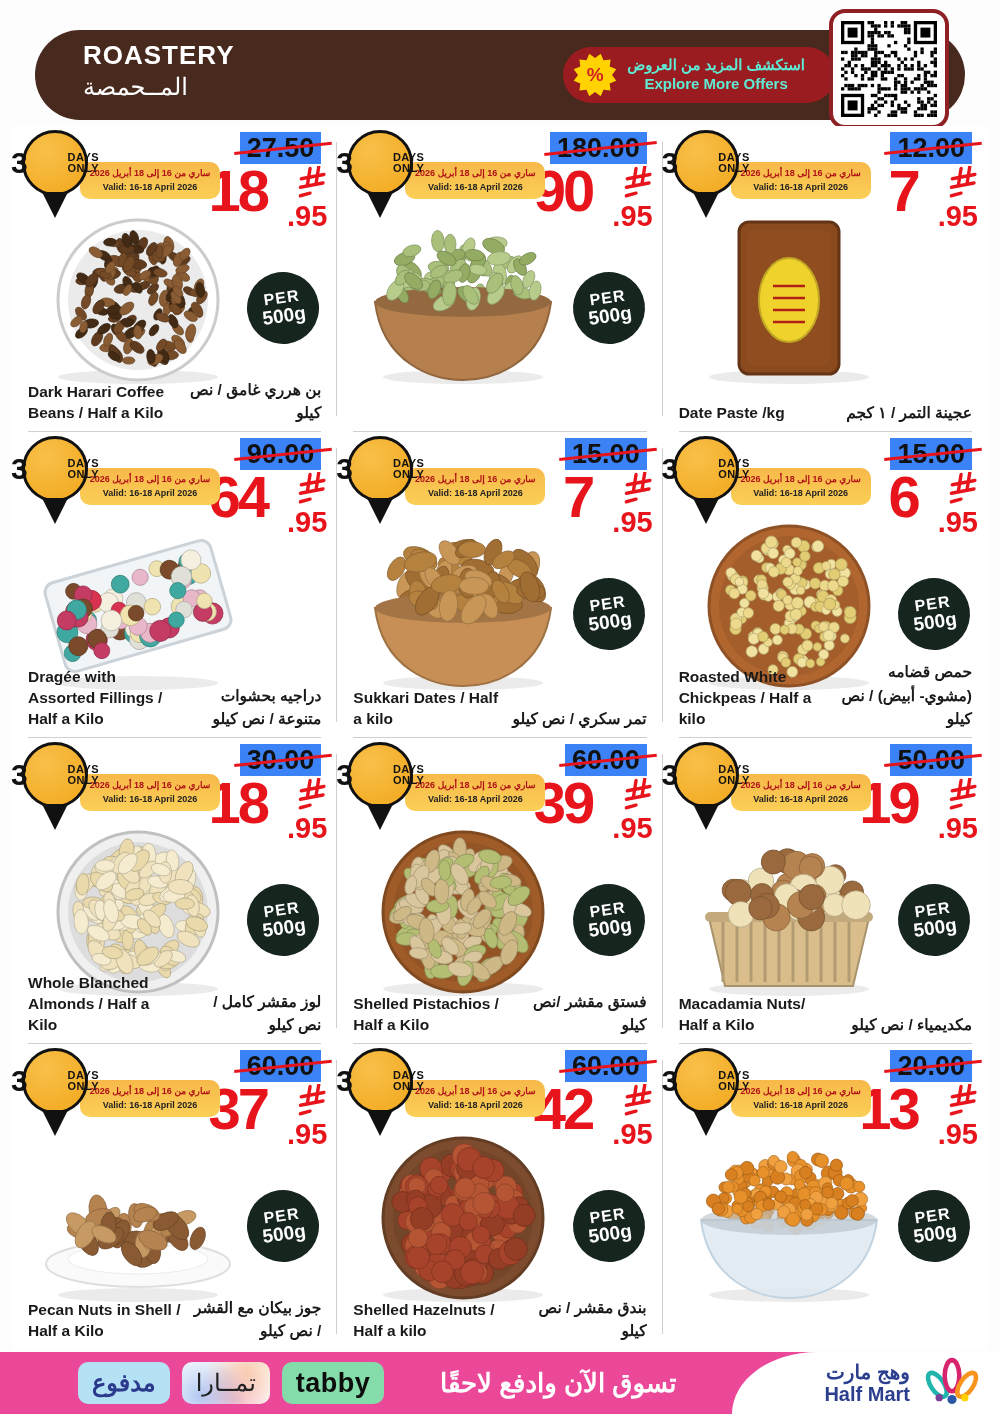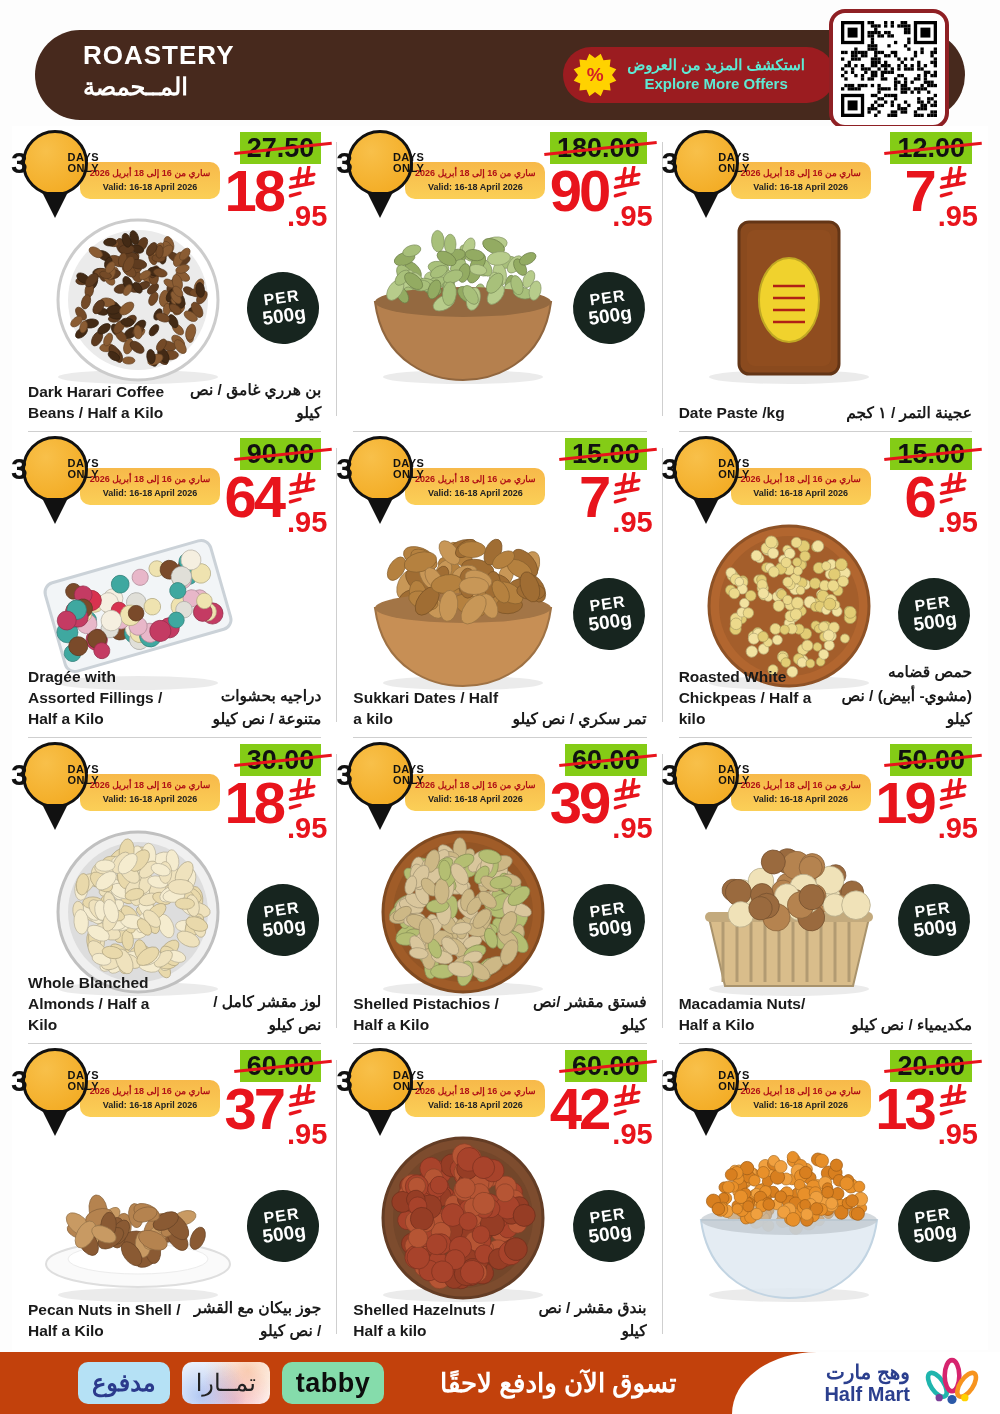--- a/index.html
+++ b/index.html
@@ -7,21 +7,21 @@
     width:1000px;height:1414px;background:#fdfdfd;position:relative;overflow:hidden;
     font-family:"Liberation Sans", sans-serif;
   }
   
   .header{
     position:relative;margin:30px 35px 6px 35px;height:90px;background:#47291d;
     border-radius:46px;
   }
   .header-titles{position:absolute;left:48px;top:10px;color:#fff;}
   .header-title-en{font-size:26px;font-weight:700;letter-spacing:1px;}
-  .header-title-ar{font-size:24px;font-weight:700;margin-top:2px;direction:rtl;text-align:left;}
+  .header-title-ar{font-size:24px;font-weight:400;margin-top:2px;direction:rtl;text-align:left;}
   .offers-pill{
     position:absolute;right:130px;top:17px;height:56px;background:#9b1c20;border-radius:28px;
     display:flex;align-items:center;padding:0 30px 0 10px;gap:10px;
   }
   .burst{position:relative;width:44px;height:44px;flex:0 0 44px;}
   .burst svg{position:absolute;inset:0;}
   .burst-pct{position:absolute;inset:0;display:flex;align-items:center;justify-content:center;
     color:#d42127;font-weight:700;font-size:19px;}
   .offers-text{color:#5eead4;text-align:center;line-height:1.25;}
   .offers-ar{font-size:15px;font-weight:700;direction:rtl;}
@@ -53,49 +53,49 @@
   
   .valid-pill{
     position:absolute;left:68px;top:36px;width:132px;z-index:2;
     background:linear-gradient(180deg,#f7b94a,#fbcf57);border-radius:10px;
     padding:5px 4px;text-align:center;line-height:1.5;
   }
   .valid-ar{font-size:9px;font-weight:700;color:#b01116;direction:rtl;}
   .valid-en{font-size:9px;font-weight:700;color:#222;}
   
   .old-price{
-    position:absolute;top:6px;right:16px;background:#84cc16;color:#111;
+    position:absolute;top:6px;right:16px;background:#3b82f6;color:#111;
     font-size:27px;font-weight:700;padding:0 7px;line-height:1.2;z-index:1;
   }
   .old-price::after{
     content:'';position:absolute;left:-6px;right:-10px;top:46%;height:3px;background:#e8141c;
     transform:rotate(-6deg);
   }
   .price-row{position:absolute;top:40px;right:10px;display:flex;align-items:flex-start;z-index:1;}
   .price-int{font-size:58px;font-weight:700;color:#e8141c;line-height:.85;letter-spacing:-3px;}
-  .price-side{display:flex;flex-direction:column;align-items:flex-start;margin-left:4px;}
+  .price-side{display:flex;flex-direction:column;align-items:flex-end;margin-left:20px;}
   .sar-icon{width:30px;height:34px;}
   .price-dec{font-size:29px;font-weight:700;color:#e8141c;line-height:1;margin-top:2px;}
   
   .per-badge{
     position:absolute;right:18px;top:146px;width:72px;height:72px;border-radius:50%;
     background:#17251f;color:#fff;display:flex;flex-direction:column;align-items:center;justify-content:center;
     transform:rotate(-8deg);line-height:1.05;z-index:2;
   }
   .per-l1{font-size:16px;font-weight:700;letter-spacing:1px;}
   .per-l2{font-size:19px;font-weight:700;}
   
   .product-img{position:absolute;left:14px;top:88px;width:224px;height:172px;}
   
   .names{position:absolute;left:16px;right:16px;bottom:8px;display:flex;justify-content:space-between;align-items:flex-end;}
   .name-en{font-size:15.5px;font-weight:700;color:#1a1a1a;max-width:52%;line-height:1.35;}
   .name-ar{font-size:15.5px;font-weight:700;color:#1a1a1a;max-width:46%;line-height:1.5;direction:rtl;text-align:right;}
   
   .footer{
-    position:absolute;left:0;right:0;bottom:0;height:62px;background:#c2410c;
+    position:absolute;left:0;right:0;bottom:0;height:62px;background:#ec4899;
     display:flex;align-items:center;
   }
   .payments{display:flex;align-items:center;gap:12px;margin-left:78px;}
   .pay-pill{height:42px;border-radius:10px;display:flex;align-items:center;justify-content:center;padding:0 14px;}
   .pay-madfu{background:#b5e1f5;color:#2b3a8c;font-size:24px;font-weight:700;direction:rtl;}
   .pay-tamara{background:
      radial-gradient(circle at 20% 80%,rgba(90,140,230,.45),transparent 60%),
      radial-gradient(circle at 75% 20%,rgba(245,170,120,.55),transparent 60%),
      radial-gradient(circle at 60% 90%,rgba(235,120,160,.45),transparent 60%),#fff;
      color:#222;font-size:24px;font-weight:400;direction:rtl;}

